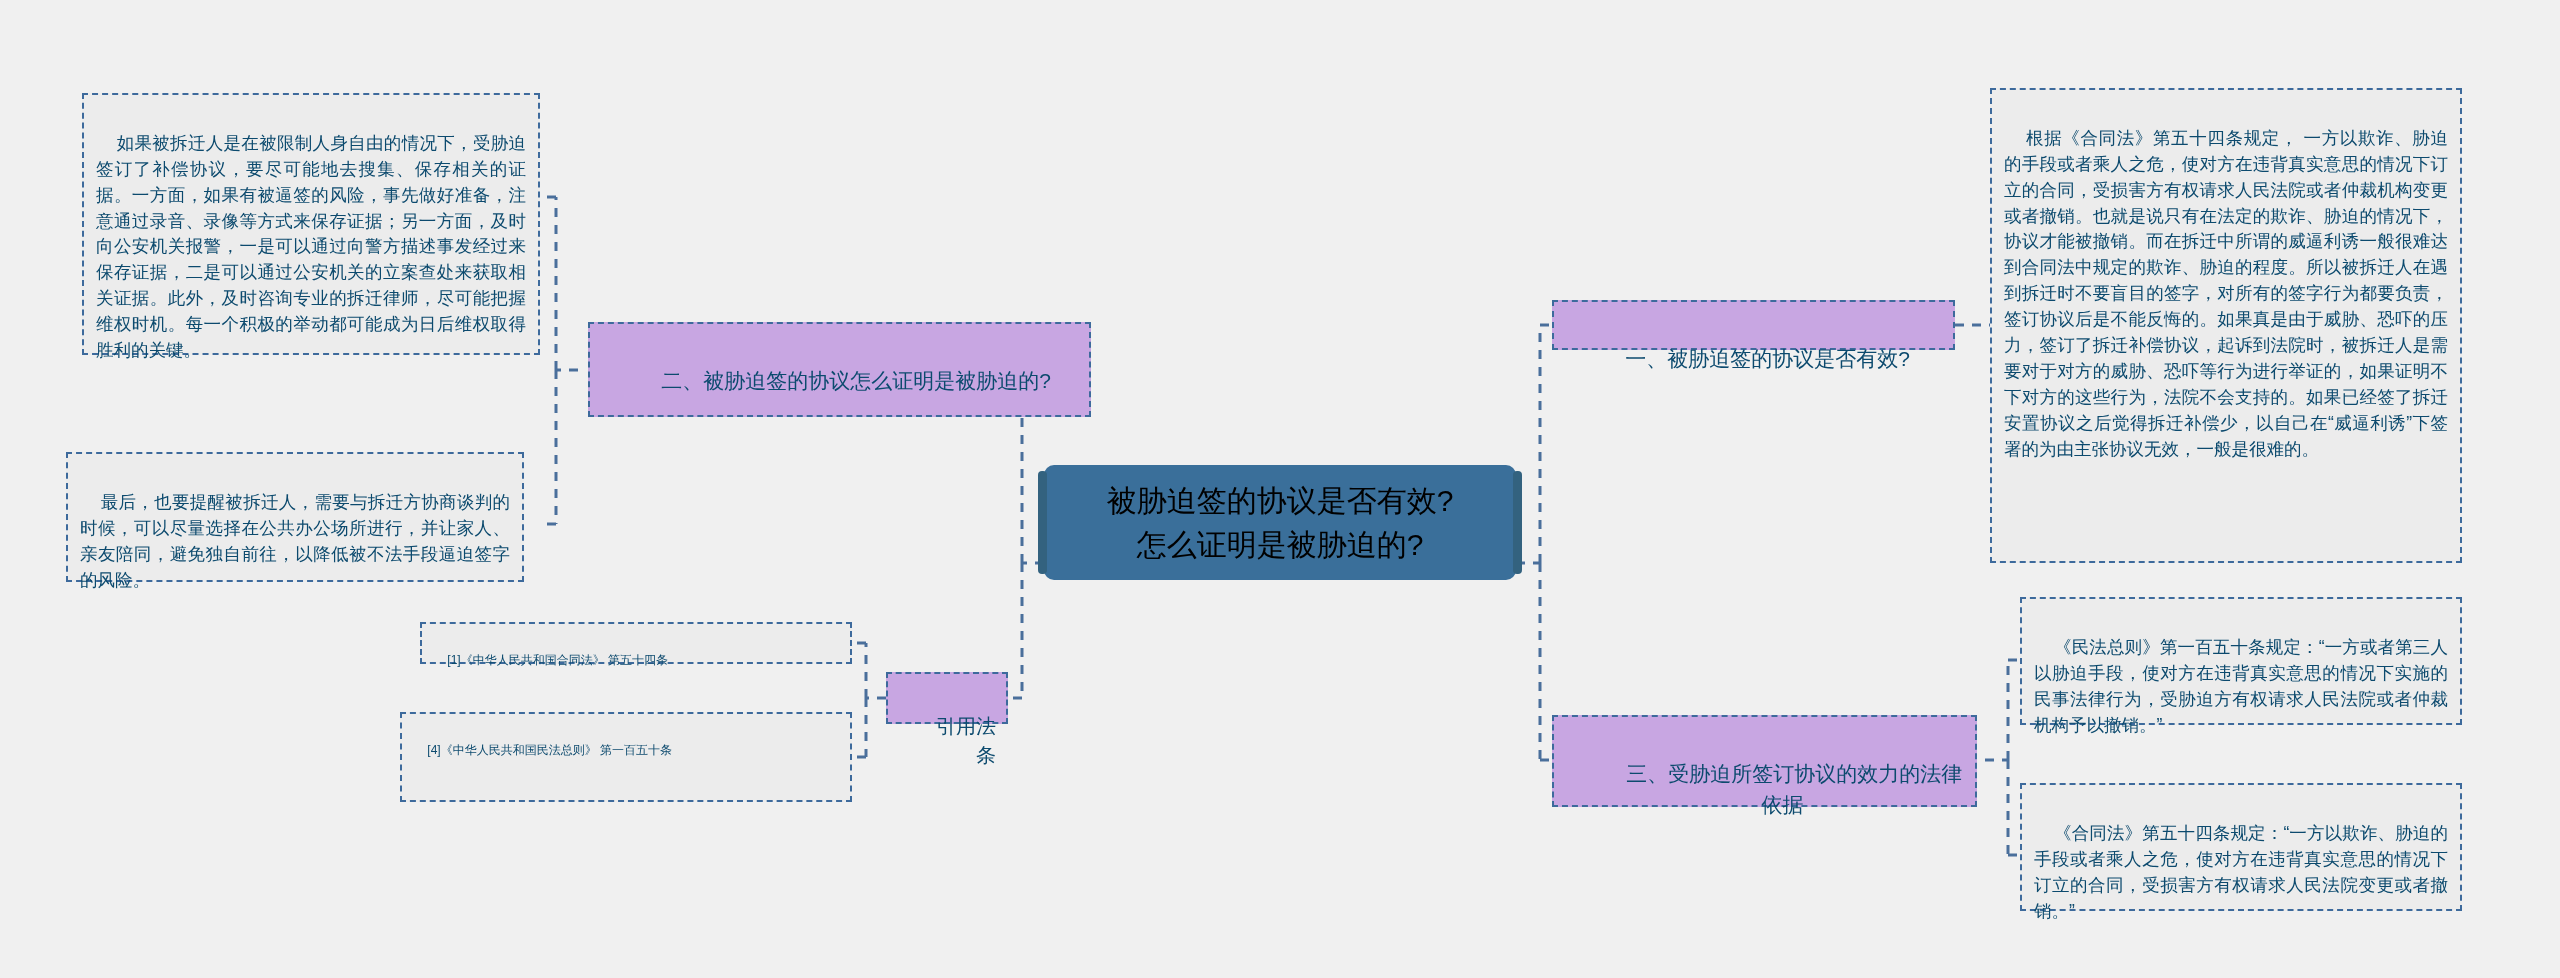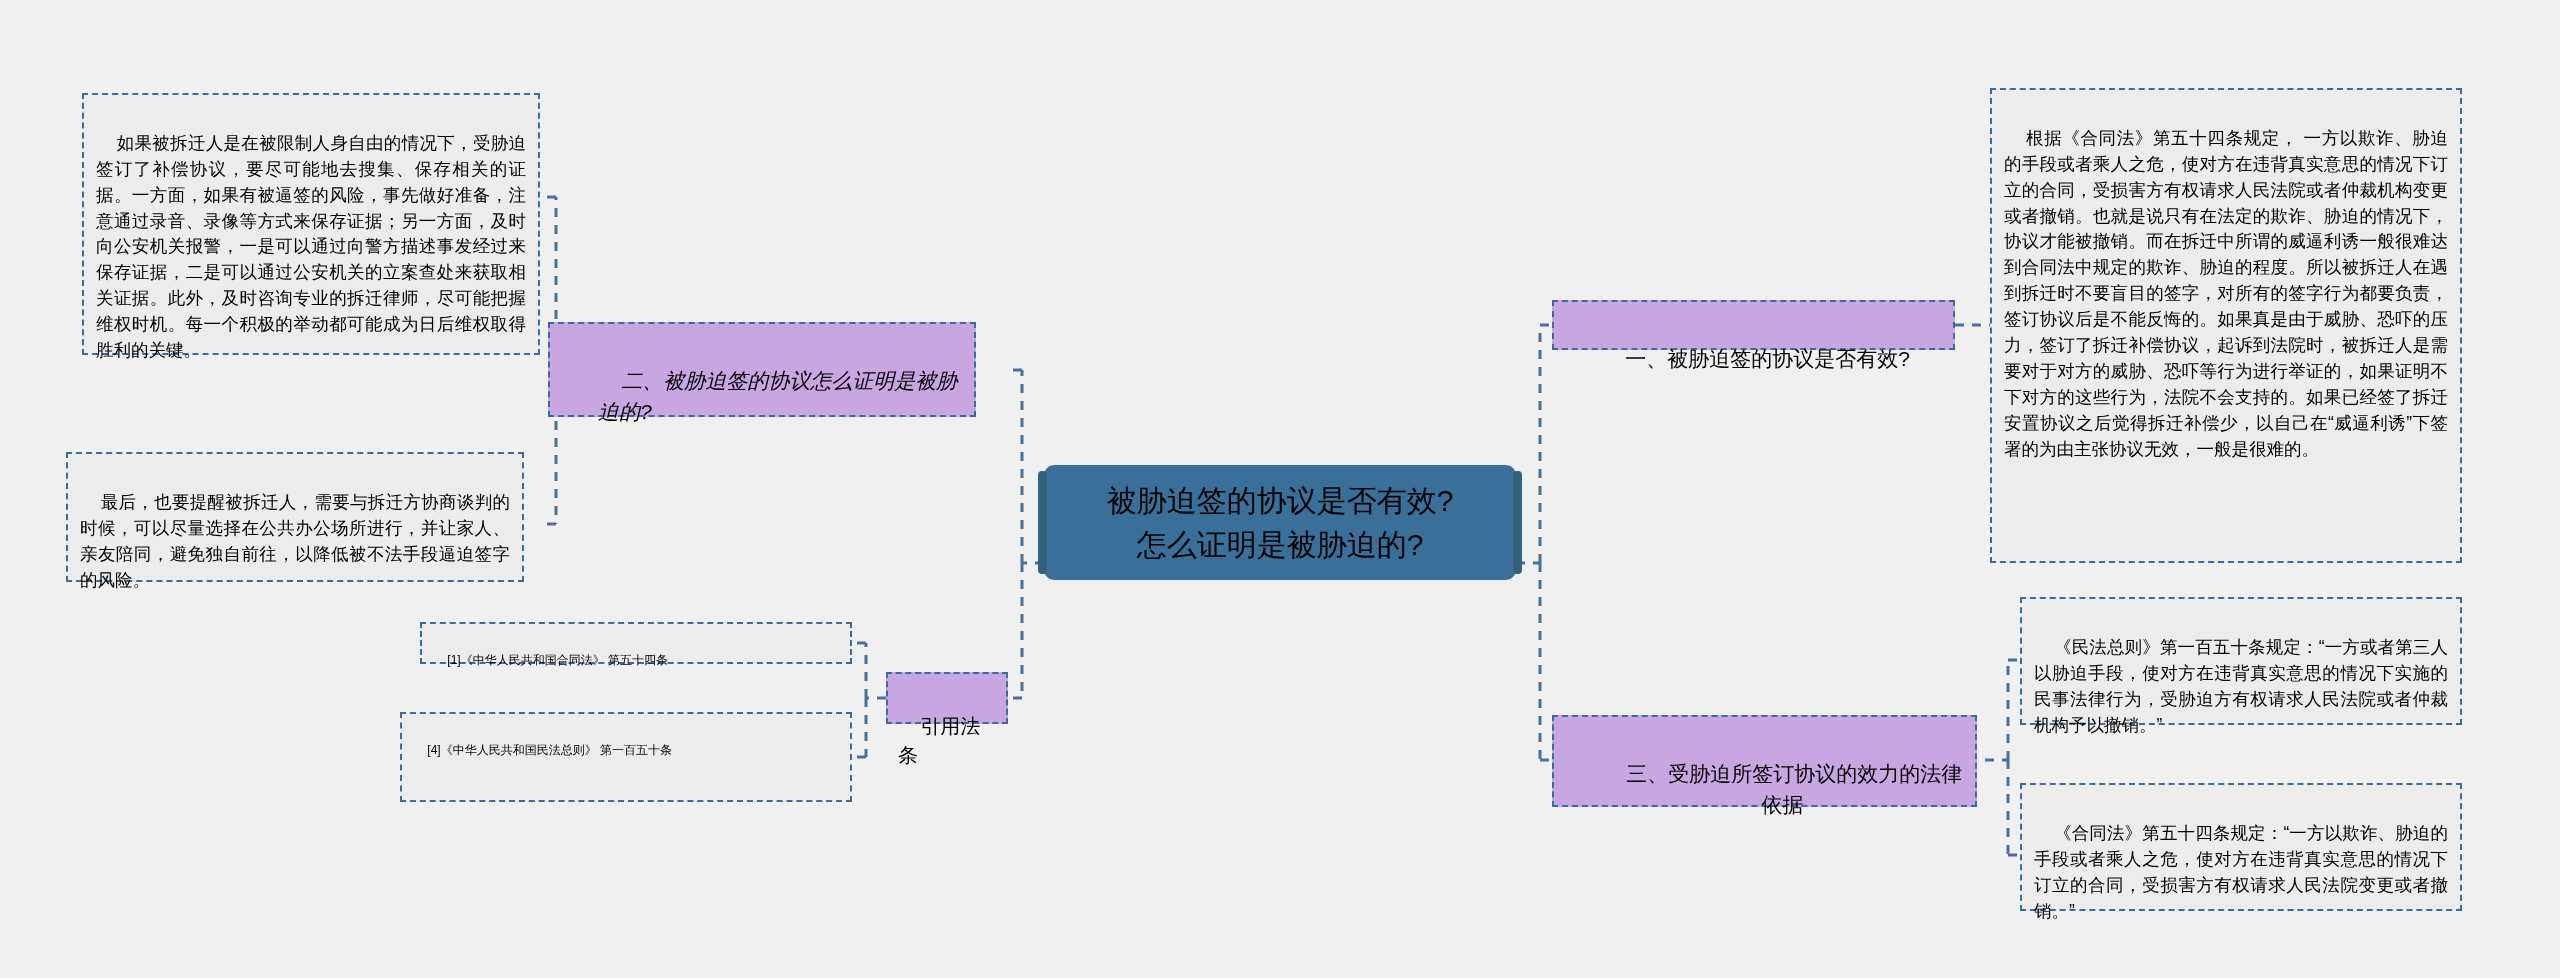--- a/index.html
+++ b/index.html
@@ -25,21 +25,21 @@
     width: 2560px;
     height: 978px;
     pointer-events: none;
   }
   .node {
     position: absolute;
     box-sizing: border-box;
     border: 2px dashed #3d6a9c;
     padding: 10px 12px;
     line-height: 1.48;
-    color: #000000;
+    color: #0c4a6e;
     white-space: pre-wrap;
     word-break: break-all;
   }
   .detail {
     background: #ececec;
     font-size: 17.5px;
     text-align: justify;
     text-justify: inter-ideograph;
   }
   .topic {
@@ -47,21 +47,21 @@
     font-size: 21px;
     padding-left: 48px;
   }
   .cite {
     background: #ececec;
     font-size: 12px;
   }
   .label-node {
     background: #c8a6e2;
     font-size: 20px;
-    text-align: left;
+    text-align: right;
     padding: 8px 10px;
   }
   .central {
     position: absolute;
     box-sizing: border-box;
     background: #3a6f9a;
     color: #000000;
     font-size: 30px;
     line-height: 1.45;
     text-align: center;
@@ -133,21 +133,21 @@
   </div>
 
   <div class="node detail" style="left:82px; top:93px; width:458px; height:262px;">
     <span>如果被拆迁人是在被限制人身自由的情况下，受胁迫签订了补偿协议，要尽可能地去搜集、保存相关的证据。一方面，如果有被逼签的风险，事先做好准备，注意通过录音、录像等方式来保存证据；另一方面，及时向公安机关报警，一是可以通过向警方描述事发经过来保存证据，二是可以通过公安机关的立案查处来获取相关证据。此外，及时咨询专业的拆迁律师，尽可能把握维权时机。每一个积极的举动都可能成为日后维权取得胜利的关键。</span>
   </div>
 
   <div class="node detail" style="left:66px; top:452px; width:458px; height:130px;">
     <span>最后，也要提醒被拆迁人，需要与拆迁方协商谈判的时候，可以尽量选择在公共办公场所进行，并让家人、亲友陪同，避免独自前往，以降低被不法手段逼迫签字的风险。</span>
   </div>
 
-  <div class="node topic" style="left:548px; top:322px; width:428px; height:95px;font-style:italic;">
+  <div class="node topic" style="left:588px; top:322px; width:503px; height:95px;">
     <span>二、被胁迫签的协议怎么证明是被胁迫的?</span>
   </div>
 
   <div class="node cite" style="left:420px; top:622px; width:432px; height:42px;">
     <span>[1]《中华人民共和国合同法》 第五十四条</span>
   </div>
 
   <div class="node cite" style="left:400px; top:712px; width:452px; height:90px;">
     <span>[4]《中华人民共和国民法总则》 第一百五十条</span>
   </div>

